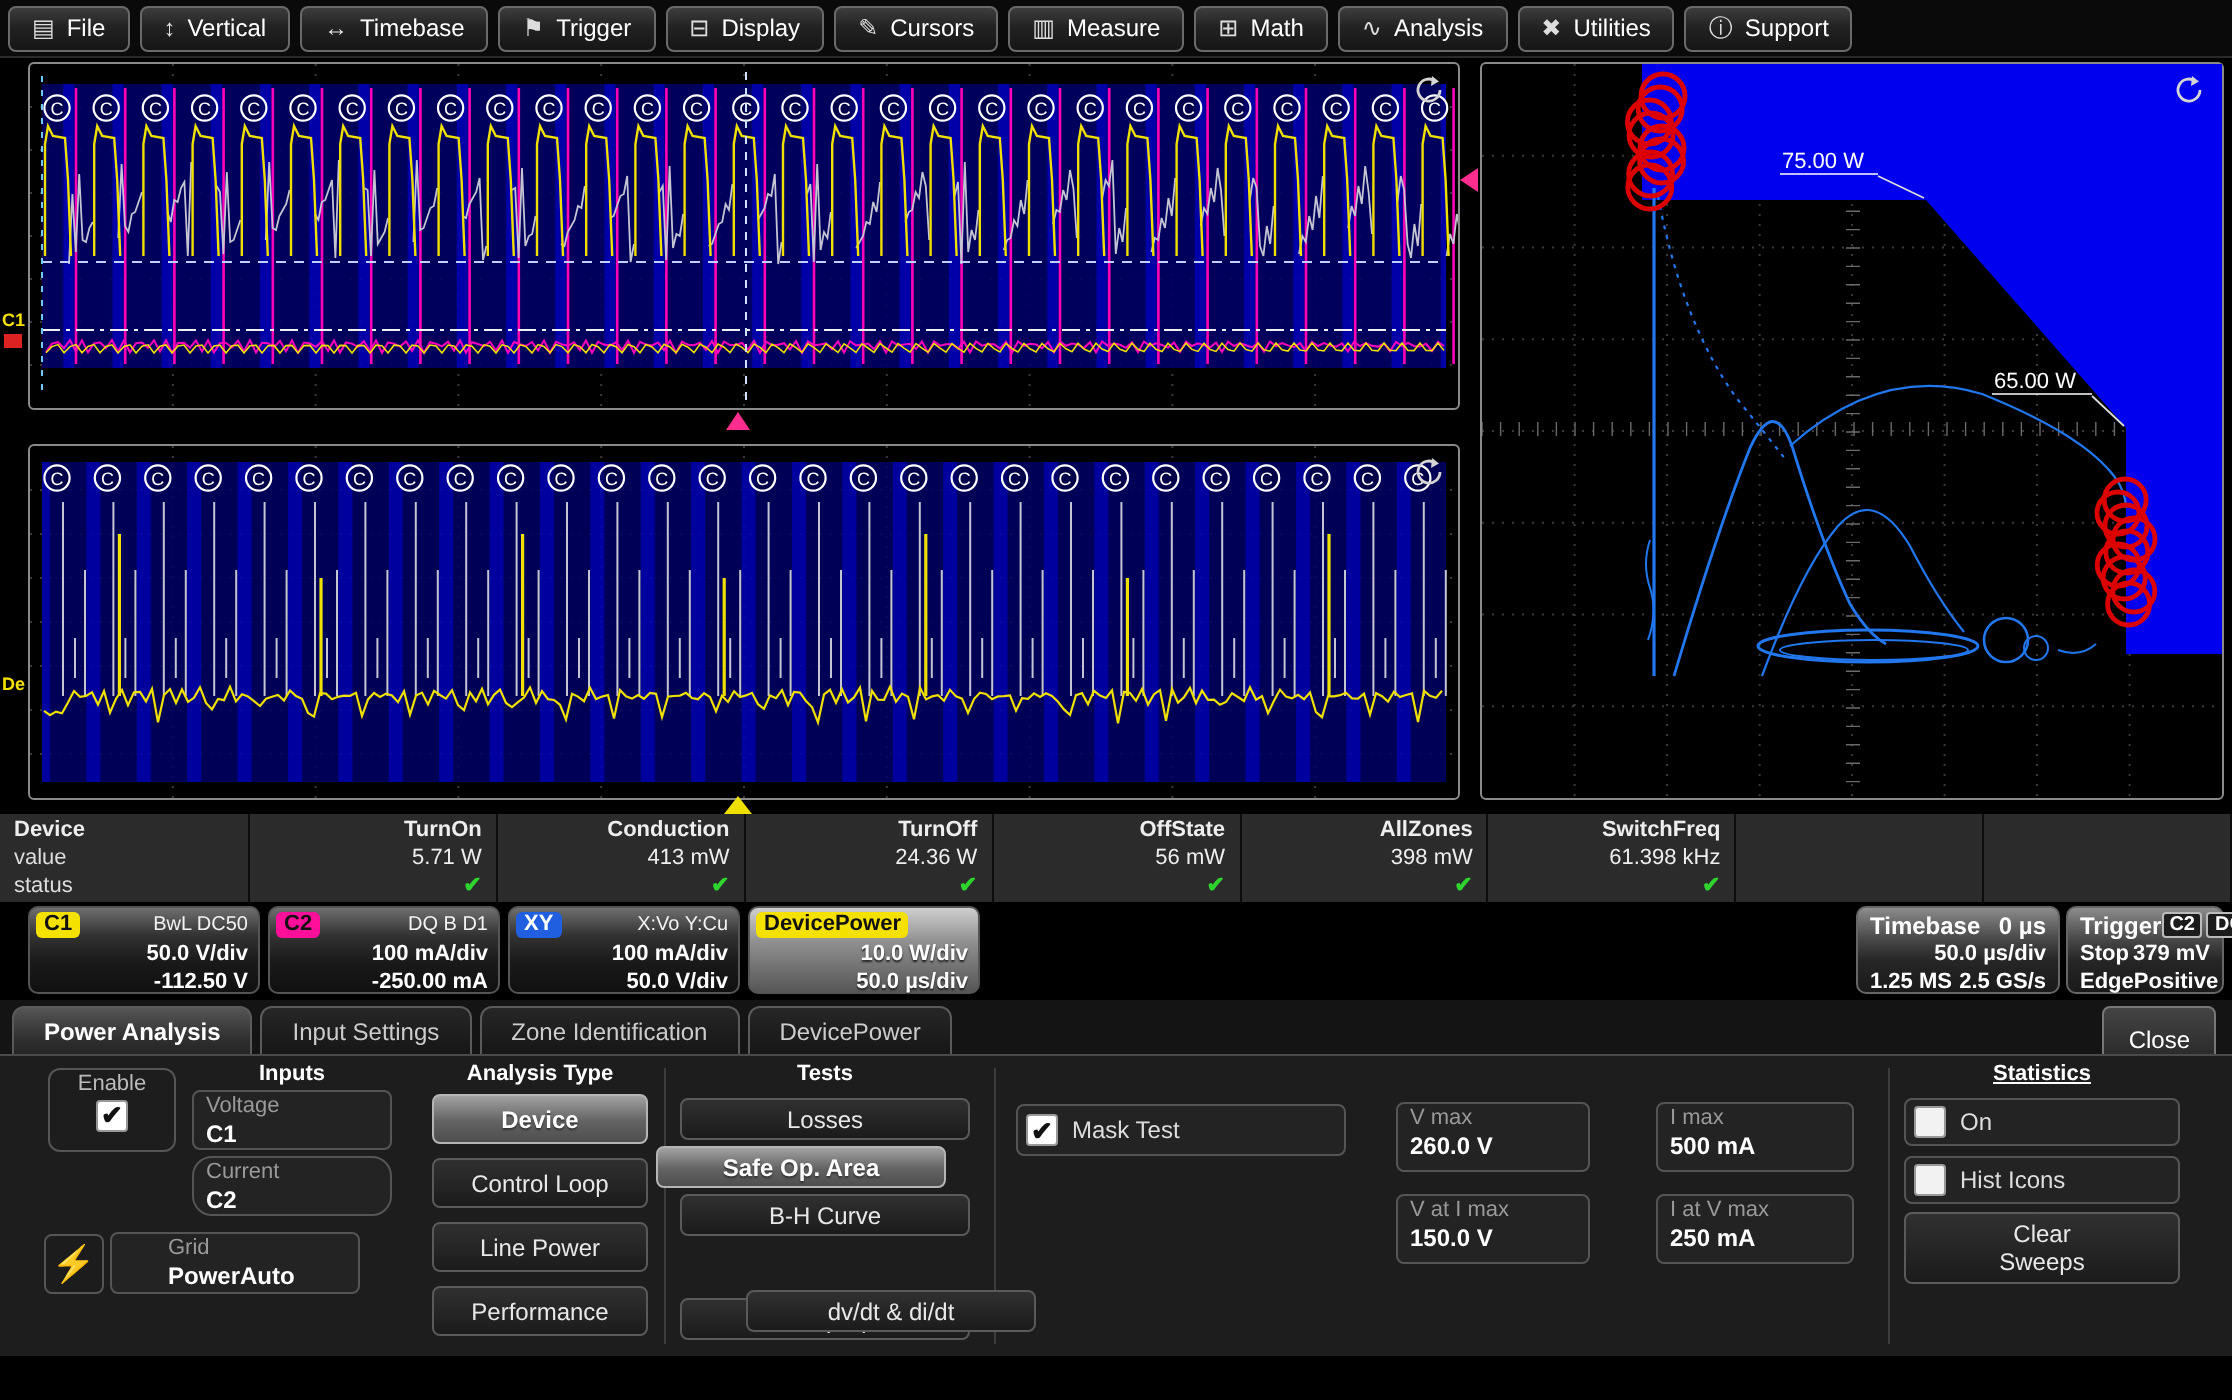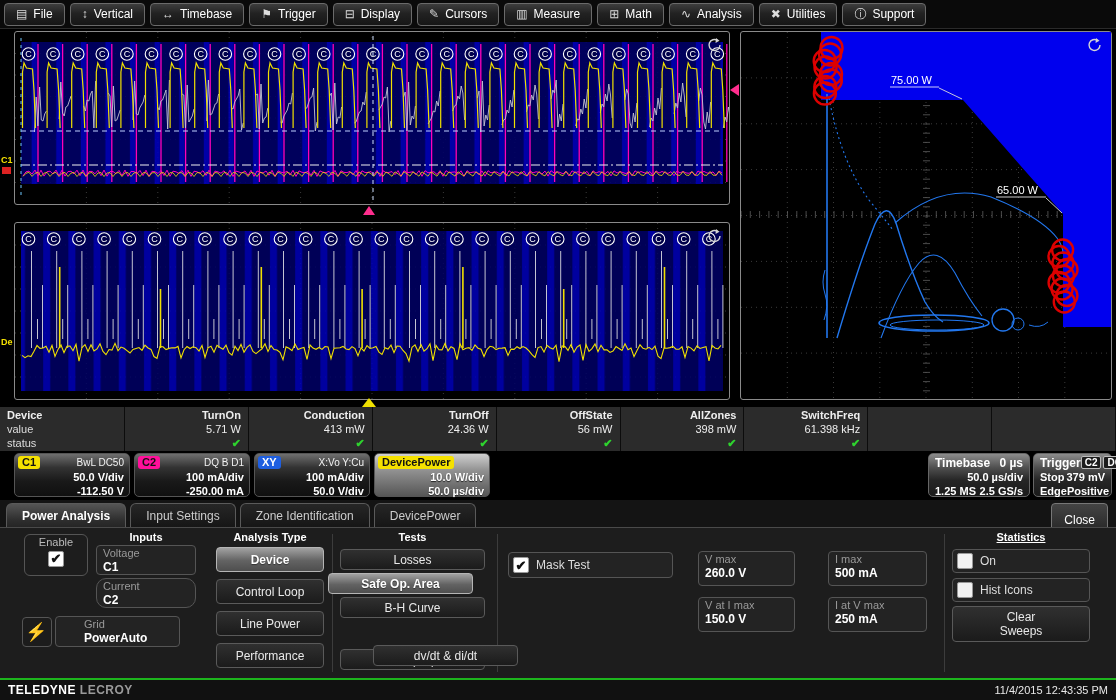--- a/index.html
+++ b/index.html
@@ -612,20 +612,13 @@
   </div>
   <div class="check-field" style="left:952px; top:578px; width:138px; height:24px;">
     <span class="cb unchecked">✔</span>
     <span>Hist Icons</span>
   </div>
   <div id="clear-sweeps" class="panel-btn">
     <span>Clear</span>
     <span>Sweeps</span>
   </div>
 
-  <div id="footer">
-    <span id="brand">
-      <span>TELEDYNE</span>
-      <span class="b2">LECROY</span>
-    </span>
-    <span id="datetime">11/4/2015 12:43:35 PM</span>
-  </div>
 </div>
 
 </body></html>

